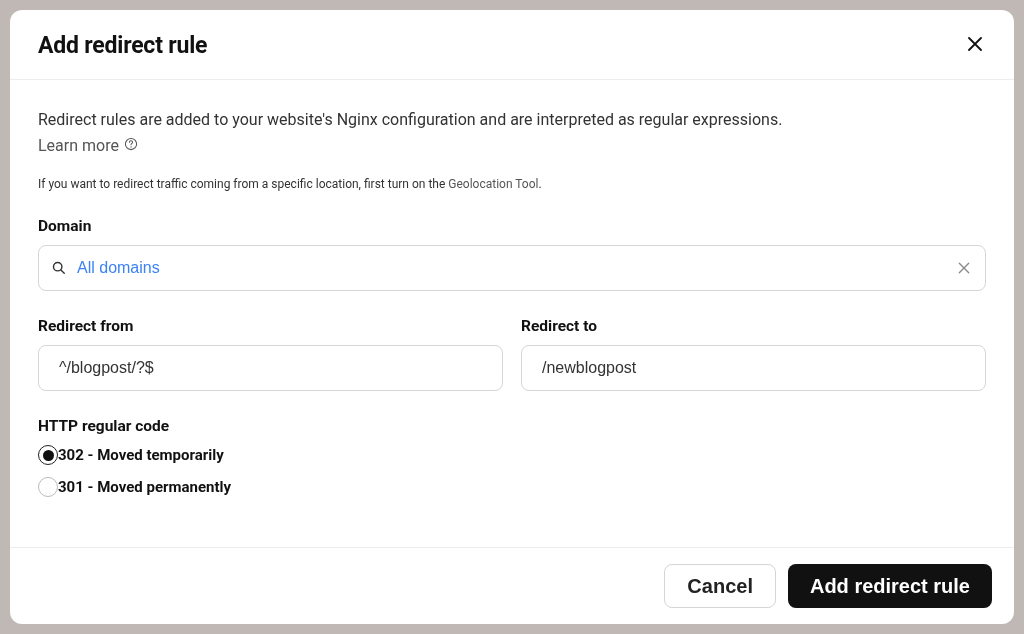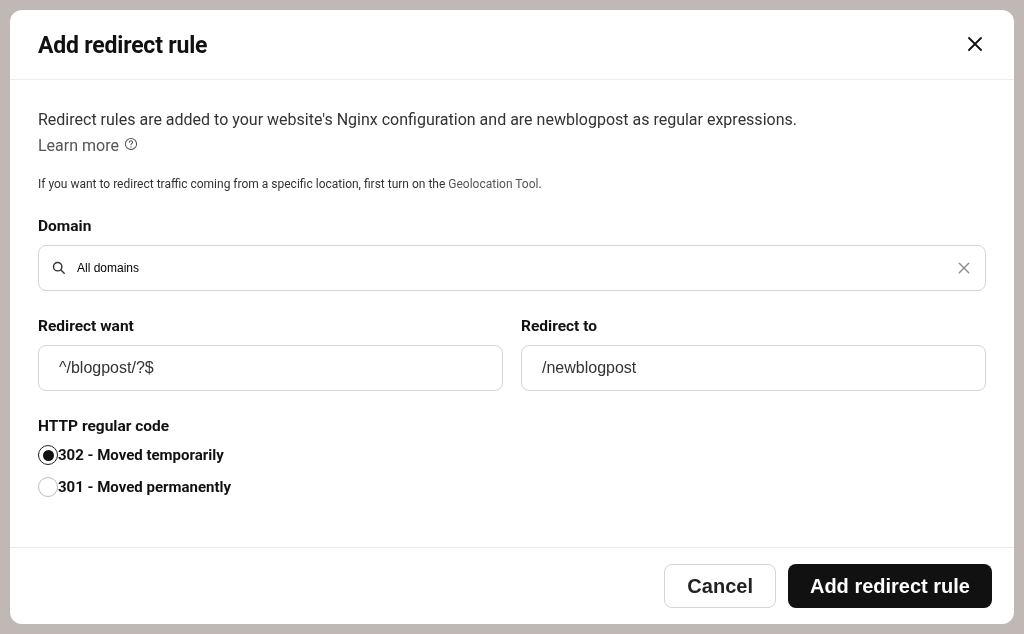--- a/index.html
+++ b/index.html
@@ -107,22 +107,22 @@
       display: flex;
       align-items: center;
       justify-content: center;
       margin-right: 10px;
     }
     .search-icon svg { display: block; }
     .domain-input {
       flex: 1;
       border: none;
       outline: none;
-      font-size: 12px;
-      color: #000000;
+      font-size: 16px;
+      color: #3b82f6;
       background: transparent;
     }
     .clear-btn {
       width: 18px;
       height: 18px;
       display: flex;
       align-items: center;
       justify-content: center;
       color: #8a8a8a;
       cursor: pointer;
@@ -216,21 +216,21 @@
       <span>
         <svg width="14" height="14" viewBox="0 0 14 14">
             <path d="M1 1 L13 13 M13 1 L1 13" stroke="currentColor" stroke-width="1.8" stroke-linecap="round"></path>
           </svg>
       </span>
     </button>
   </div>
 
   <div class="modal-body">
 
-    <p class="intro-text">Redirect rules are added to your website's Nginx configuration and are newblogpost as regular expressions.</p>
+    <p class="intro-text">Redirect rules are added to your website's Nginx configuration and are interpreted as regular expressions.</p>
     <span class="learn-more-row">
       <span>Learn more</span>
       <span class="help-icon">
         <svg width="14" height="14" viewBox="0 0 16 16">
             <circle cx="8" cy="8" r="6.4" fill="none" stroke="currentColor" stroke-width="1.2"></circle>
             <path d="M6.2 6.1c0-1 .8-1.8 1.8-1.8s1.8.7 1.8 1.7c0 .8-.5 1.2-1.1 1.6-.5.4-.7.7-.7 1.3" fill="none" stroke="currentColor" stroke-width="1.2" stroke-linecap="round"></path>
             <circle cx="8" cy="11.3" r="0.8" fill="currentColor"></circle>
           </svg>
       </span>
     </span>
@@ -254,21 +254,21 @@
             <svg width="12" height="12" viewBox="0 0 14 14">
                 <path d="M1.5 1.5 L12.5 12.5 M12.5 1.5 L1.5 12.5" stroke="currentColor" stroke-width="1.6" stroke-linecap="round"></path>
               </svg>
           </span>
         </button>
       </div>
     </div>
 
     <div class="two-col">
       <div class="col">
-        <div class="field-label">Redirect want</div>
+        <div class="field-label">Redirect from</div>
         <input class="text-input" type="text" value="^/blogpost/?$" style="">
       </div>
       <div class="col">
         <div class="field-label">Redirect to</div>
         <input class="text-input" type="text" value="/newblogpost" style="">
       </div>
     </div>
 
     <div class="field-block">
       <div class="field-label">HTTP regular code</div>

